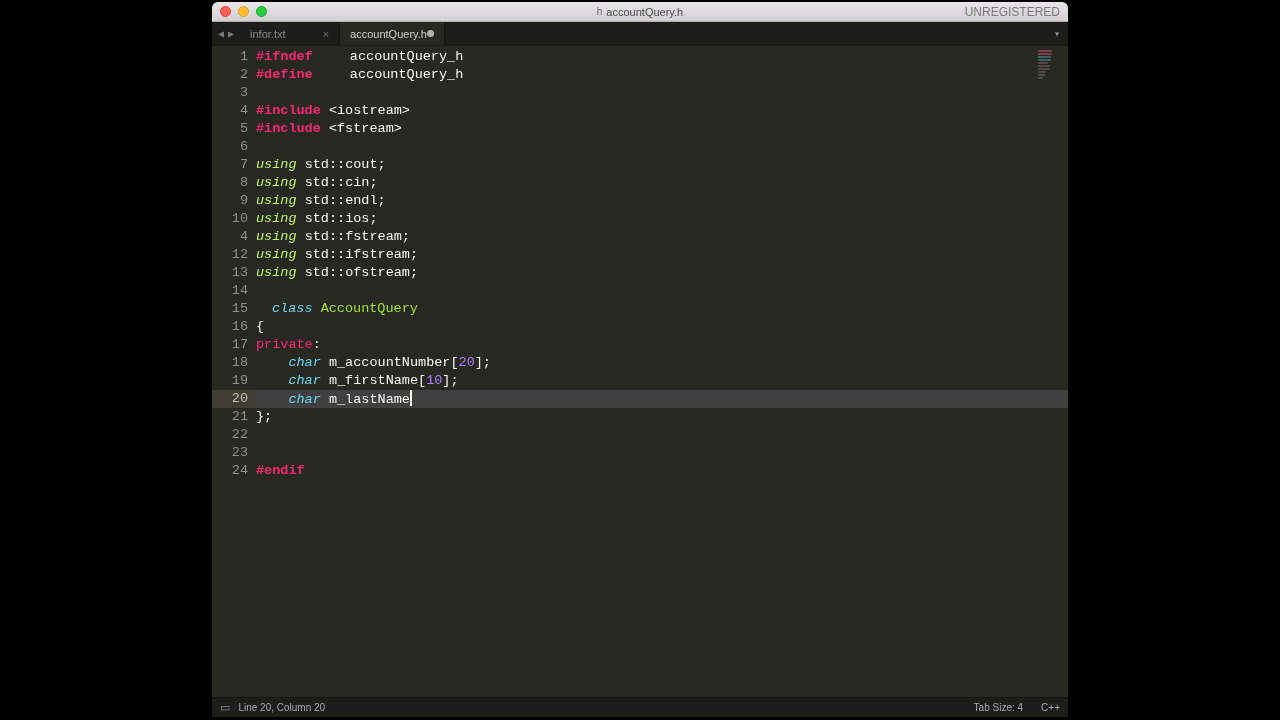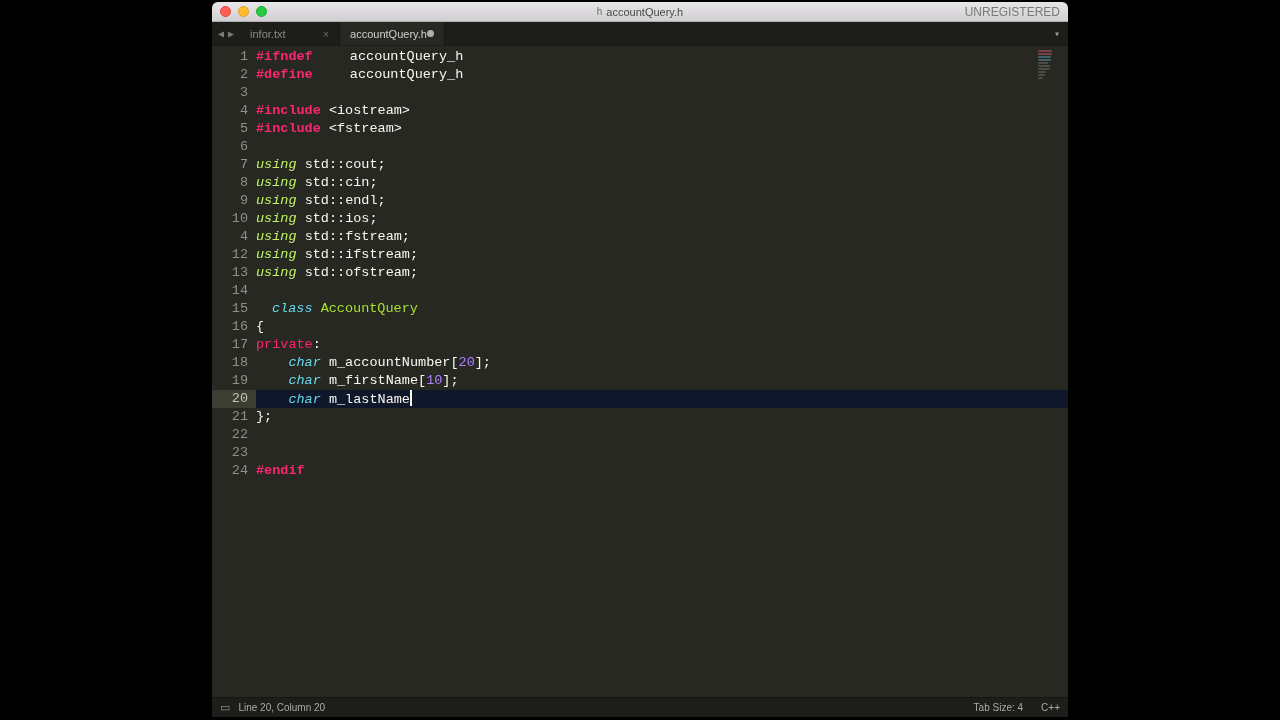--- a/index.html
+++ b/index.html
@@ -135,21 +135,21 @@
 }
 .code {
   flex: 1;
   padding-top: 2px;
   font-size: 13.5px;
   line-height: 18px;
   white-space: pre;
   color: #f8f8f2;
 }
 .code-line { height: 18px; }
-.code-line.current { background: #0f172a; }
+.code-line.current { background: #404040; }
 .tok-pre   { color: #f92672; font-weight: bold; }
 .tok-kw    { color: #bef264; font-style: italic; }
 .tok-kw2   { color: #66d9ef; font-style: italic; margin-left: 16px; }
 .tok-type  { color: #66d9ef; font-style: italic; }
 .tok-classname { color: #a6e22e; }
 .tok-num   { color: #ae81ff; }
 .tok-ident { color: #f8f8f2; }
 .tok-punc  { color: #f8f8f2; }
 .tok-macro { color: #f8f8f2; margin-left: 29px; }
 .tok-priv  { color: #f92672; }

